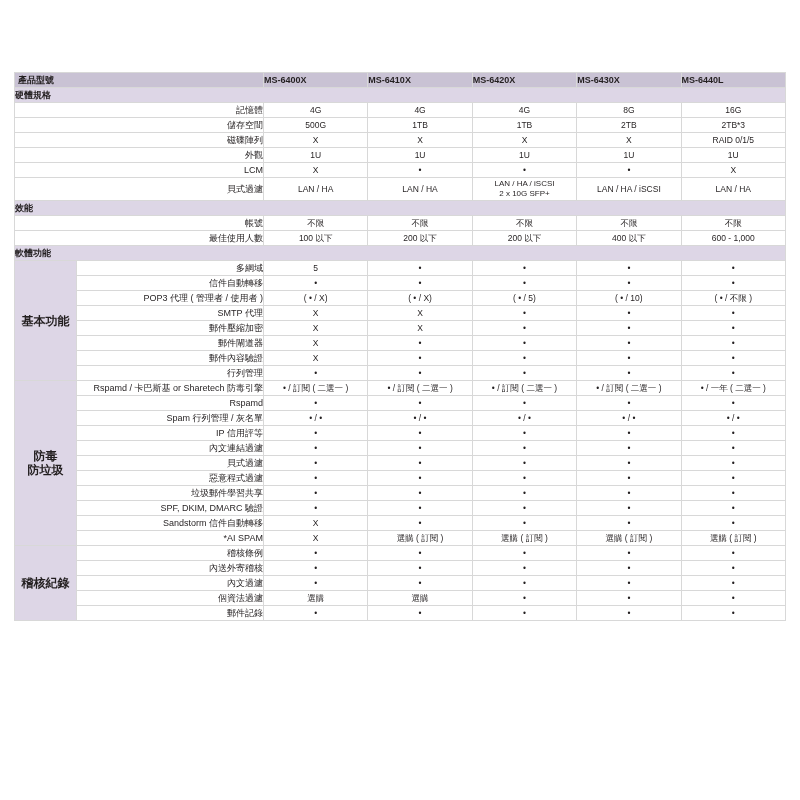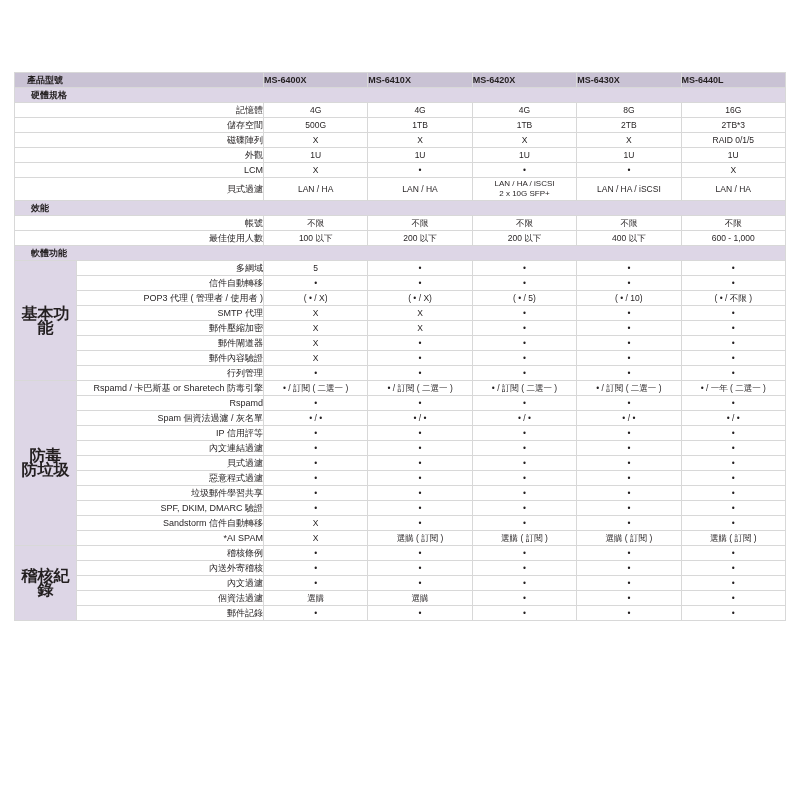--- a/index.html
+++ b/index.html
@@ -39,39 +39,39 @@
     background: #c9c2d4;
     font-weight: bold;
     height: 17px;
     line-height: 17px;
     border: 1px solid #bdb5cb;
   }
   .hdr-row td.model {
   }
   .hdr-row td.title {
     text-align: left;
-    padding-left: 12px;
+    padding-left: 3px;
   }
   .sect-row td {
     background: #ddd6e6;
     font-weight: bold;
     border: 1px solid #cfc7da;
     height: 16px;
     line-height: 16px;
   }
   .sect-row td.title {
     text-align: left;
-    padding-left: 16px;
+    padding-left: 0;
   }
   td.grp {
     background: #ddd6e6;
     text-align: center;
     font-weight: bold;
     border: 1px solid #cfc7da;
-    font-size: 16px;
+    font-size: 12px;
   }
   td.item {
     text-align: right;
     padding-left: 5px;
     background: #ffffff;
   }
   td.item.indent {
     padding-left: 7px;
   }
   td.val {
@@ -257,21 +257,21 @@
         </tr>
         <tr>
           <td class="item indent">Rspamd</td>
           <td class="val">•</td>
           <td class="val">•</td>
           <td class="val">•</td>
           <td class="val">•</td>
           <td class="val">•</td>
         </tr>
         <tr>
-          <td class="item indent">Spam 個資法過濾 / 灰名單</td>
+          <td class="item indent">Spam 行列管理 / 灰名單</td>
           <td class="val">• / •</td>
           <td class="val">• / •</td>
           <td class="val">• / •</td>
           <td class="val">• / •</td>
           <td class="val">• / •</td>
         </tr>
         <tr>
           <td class="item indent">IP 信用評等</td>
           <td class="val">•</td>
           <td class="val">•</td>

